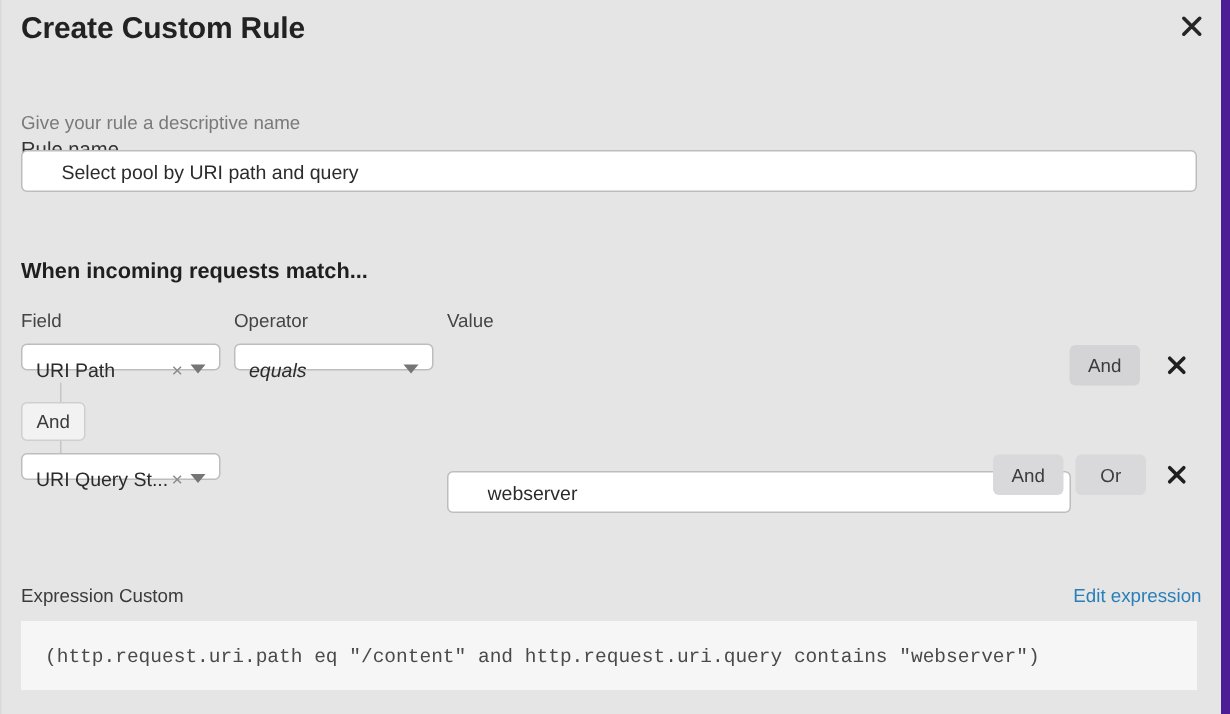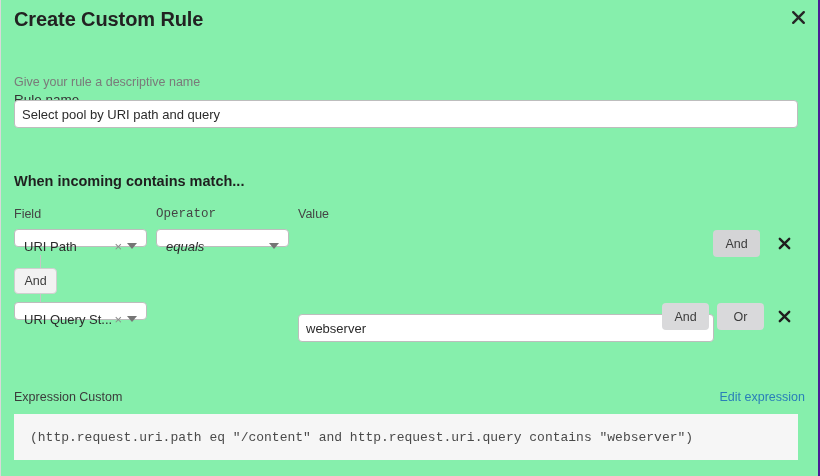--- a/index.html
+++ b/index.html
@@ -6,23 +6,23 @@
   html, body {
     margin: 0; padding: 0;
     width: 820px; height: 476px;
     background: #ffffff;
     font-family: "Liberation Sans", sans-serif;
     -webkit-font-smoothing: antialiased;
   }
   #dialog {
     position: relative;
     width: 820px; height: 476px;
-    background: #86efac;
+    background: #e5e5e5;
     border-left: 1px solid #d9d9d9;
-    border-right: 2px solid #4c1d95;
+    border-right: 6px solid #4c1d95;
     overflow: hidden;
   }
 
   
   .title {
     position: absolute;
     left: 13px; top: 8px;
     font-size: 20px;
     font-weight: bold;
     color: #222222;
@@ -54,21 +54,21 @@
 
   .text-input {
     position: absolute;
     height: 28px;
     border: 1px solid #bdbdbd;
     border-radius: 4px;
     background: #ffffff;
     font-family: "Liberation Sans", sans-serif;
     font-size: 13px;
     color: #2b2b2b;
-    padding: 0 7px;
+    padding: 0 26px;
     outline: none;
   }
   #rule-name-input { left: 13px; top: 100px; width: 784px; }
 
   
   #match-heading {
     position: absolute;
     left: 13px; top: 173px;
     font-size: 14.5px;
     font-weight: bold;
@@ -77,21 +77,21 @@
 
   
   .col-label {
     position: absolute;
     top: 207px;
     font-size: 12.5px;
     color: #444444;
     text-align: right;
   }
   #col-field    { left: 13px; }
-  #col-operator { left: 155px; font-family: Liberation Mono, monospace; }
+  #col-operator { left: 155px; }
   #col-value    { left: 297px; }
 
   
   .row { position: absolute; left: 0; width: 820px; height: 30px; }
   #row-1 { top: 229px; }
   #row-2 { top: 302px; }
 
   .select-box {
     position: absolute;
     height: 17px;
@@ -220,21 +220,21 @@
   <div class="close-x">
     <svg width="15" height="15" viewBox="0 0 15 15" aria-hidden="true">
       <path d="M2.2 2.2 L12.8 12.8 M12.8 2.2 L2.2 12.8" stroke="#262626" stroke-width="2.4" stroke-linecap="round"></path>
     </svg>
   </div>
 
   <div class="label-strong" id="rule-name-label">Rule name</div>
   <div class="label-muted" id="rule-name-hint">Give your rule a descriptive name</div>
   <input class="text-input" id="rule-name-input" type="text" value="Select pool by URI path and query" style="">
 
-  <div id="match-heading">When incoming contains match...</div>
+  <div id="match-heading">When incoming requests match...</div>
 
   <div class="col-label" id="col-field">Field</div>
   <div class="col-label" id="col-operator">Operator</div>
   <div class="col-label" id="col-value">Value</div>
 
   <div class="row" id="row-1">
     <div class="select-box field-select">
       <span class="select-text">URI Path</span>
       <span class="select-clear">×</span>
       <span class="caret"></span>

